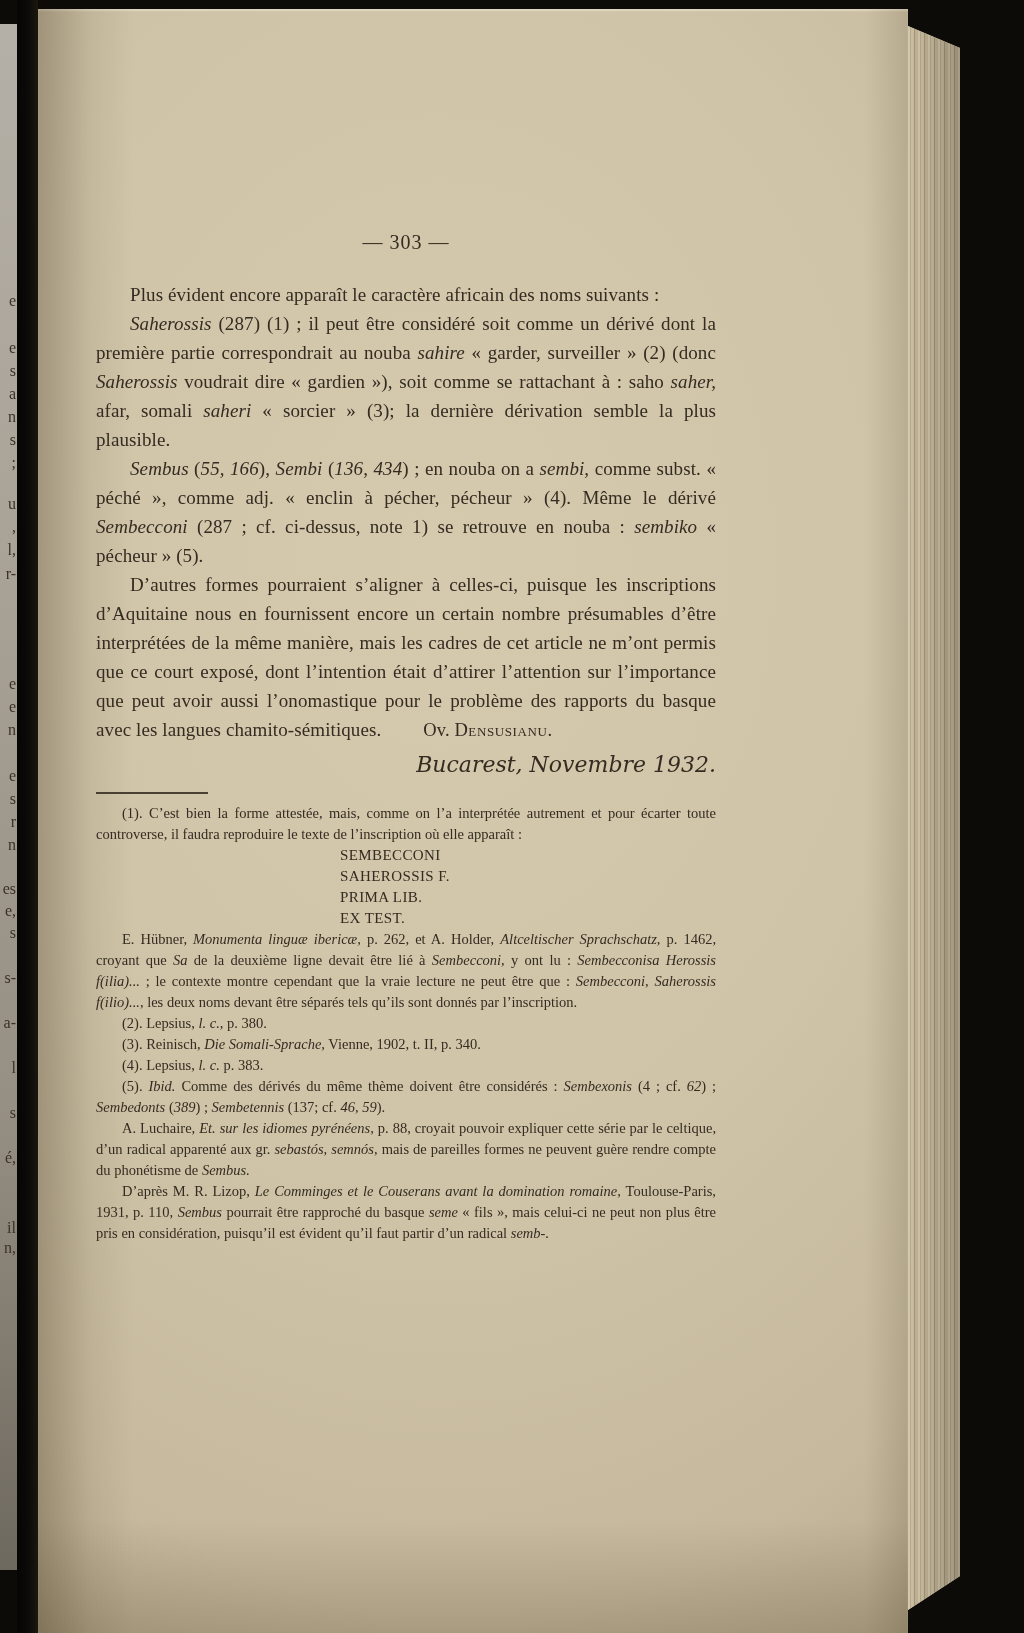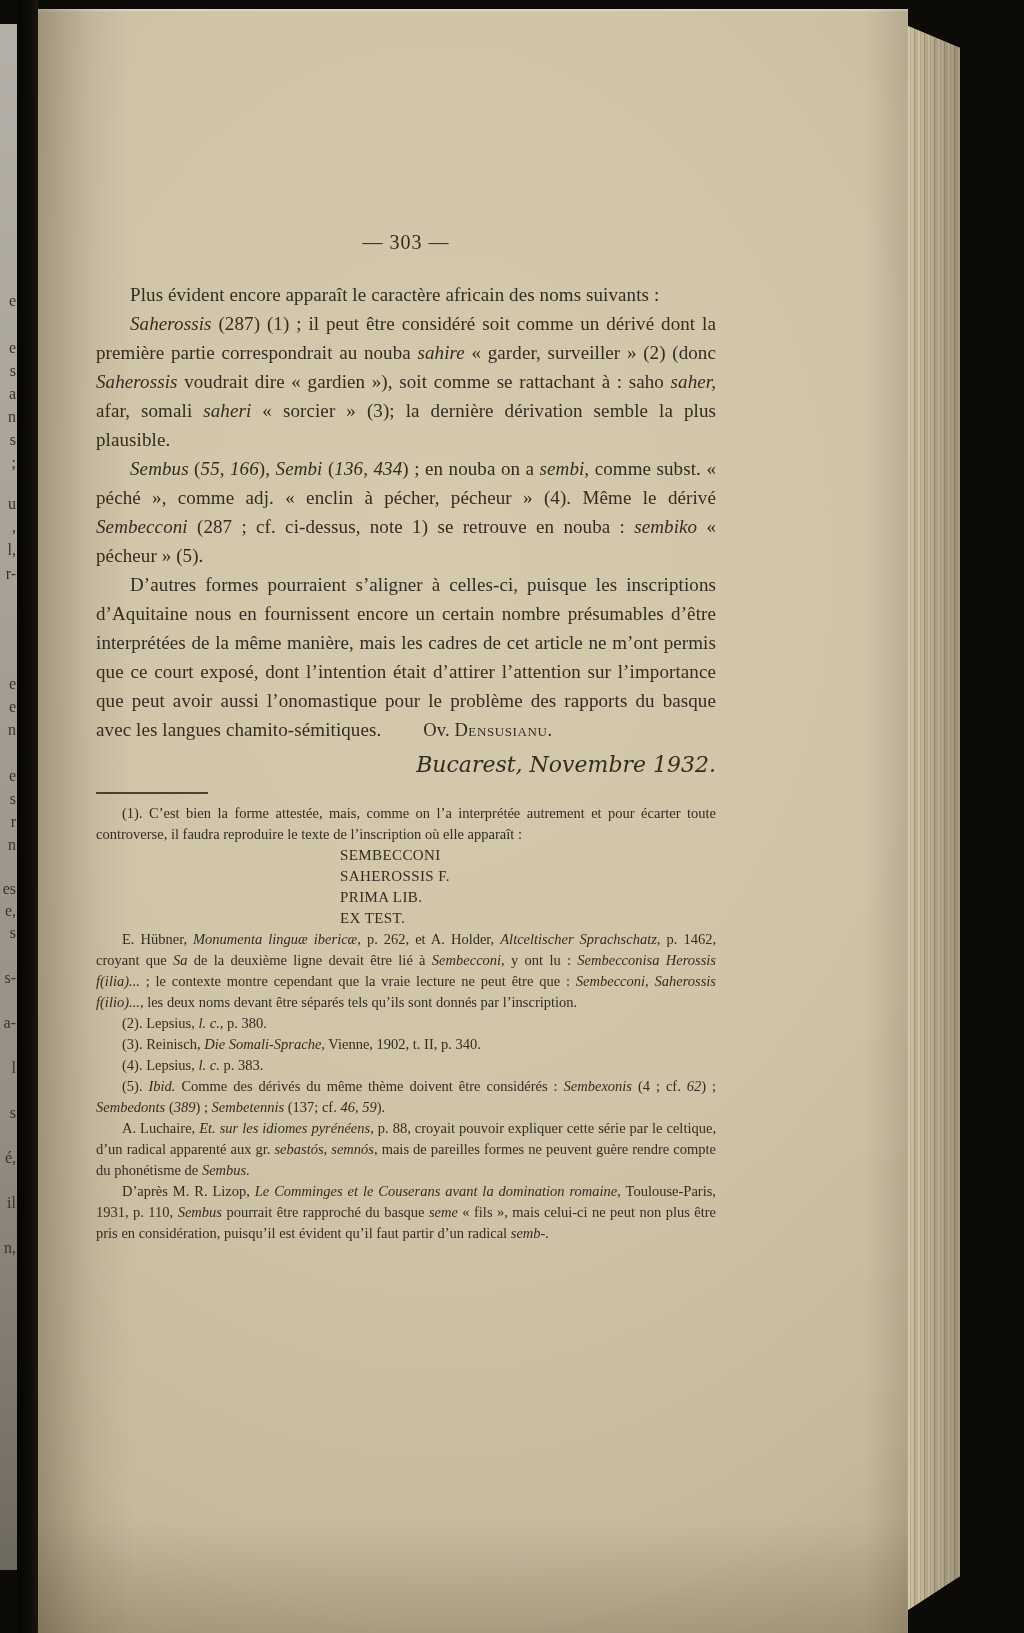--- a/index.html
+++ b/index.html
@@ -105,21 +105,21 @@
       <span class="frag" style="top: 790px;">r</span>
       <span class="frag" style="top: 813px;">n</span>
       <span class="frag" style="top: 857px;">es</span>
       <span class="frag" style="top: 879px;">e,</span>
       <span class="frag" style="top: 901px;">s</span>
       <span class="frag" style="top: 946px;">s-</span>
       <span class="frag" style="top: 991px;">a-</span>
       <span class="frag" style="top: 1036px;">l</span>
       <span class="frag" style="top: 1081px;">s</span>
       <span class="frag" style="top: 1126px;">é,</span>
-      <span class="frag" style="top: 1171px;">il</span>
+      <span class="frag" style="top: 1196px;">il</span>
       <span class="frag" style="top: 1216px;">n,</span>
     </div>
   <div class="gutter"></div>
 
   <div class="page">
     <div class="text">
 
       <div class="pagenum">— 303 —</div>
 
       <p class="para"><span>Plus évident encore apparaît le caractère africain des noms suivants :</span></p>

